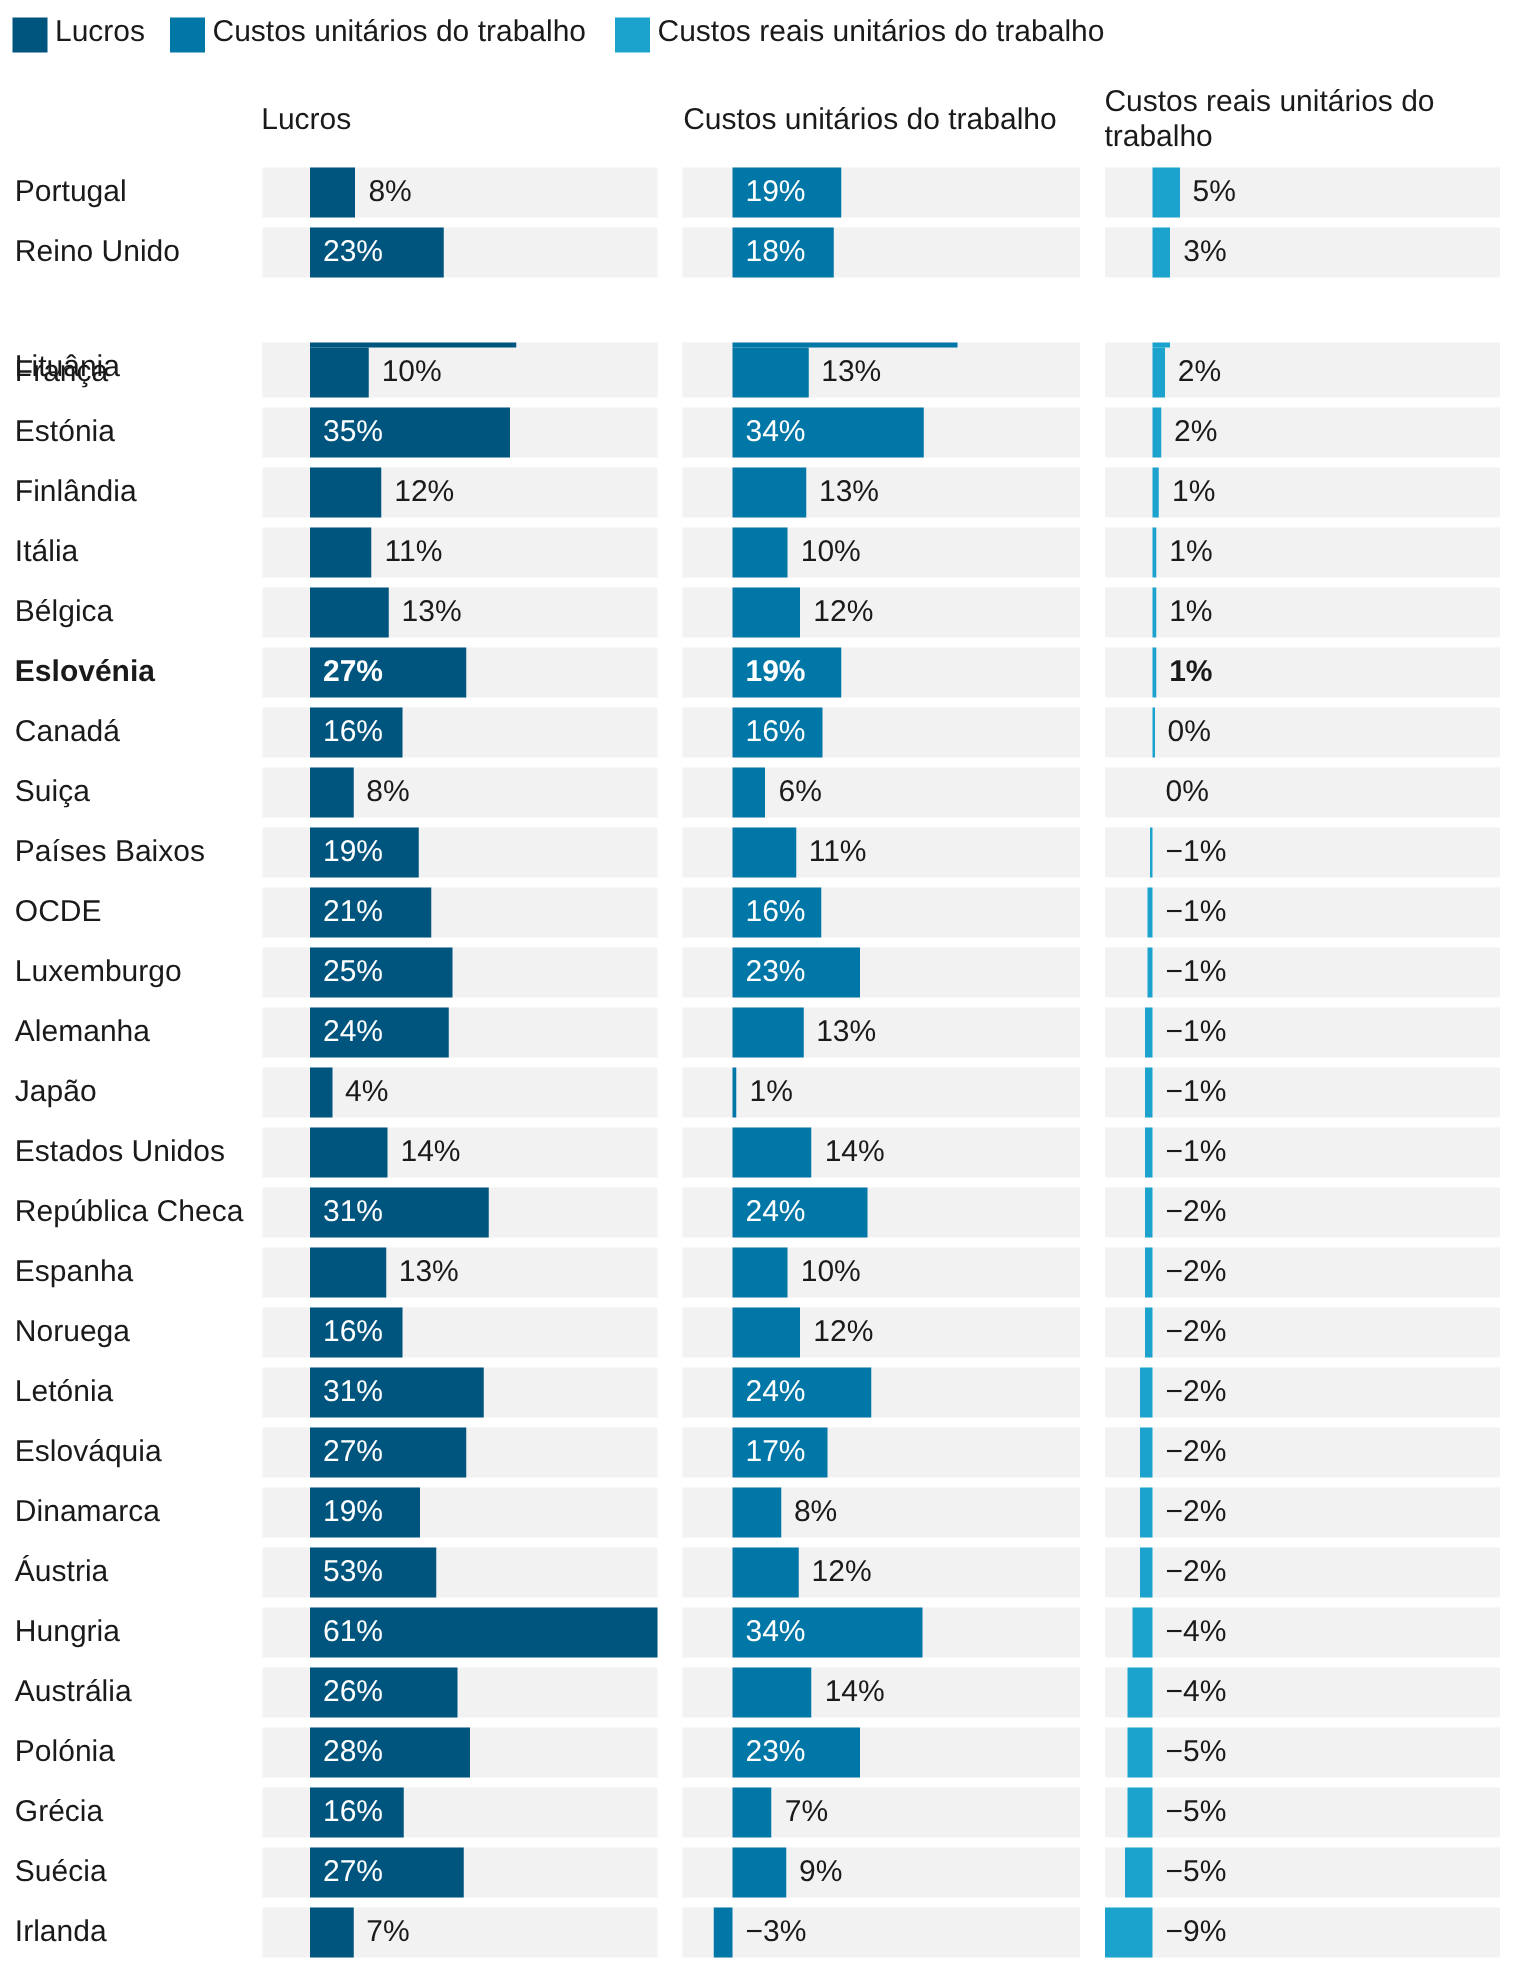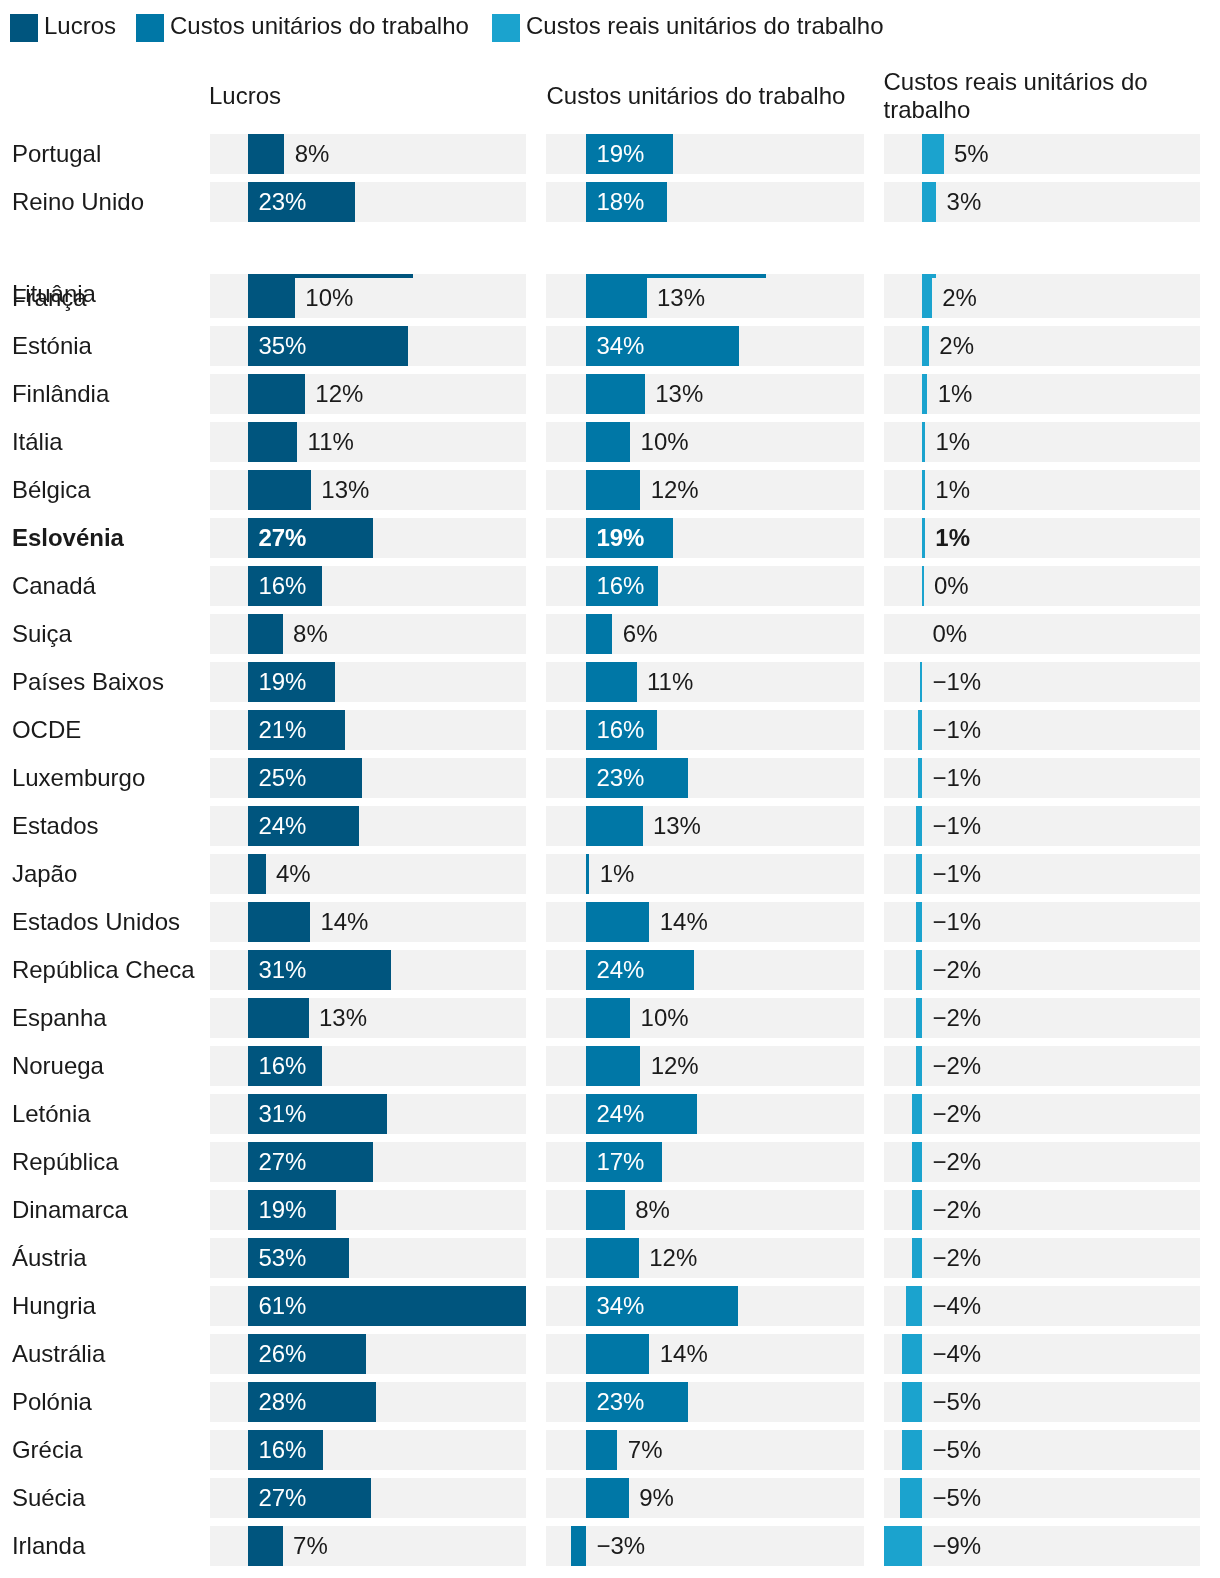--- a/index.html
+++ b/index.html
@@ -220,21 +220,21 @@
         <div class="bar" style="left: 248px; width: 113.935px; background: rgb(0, 85, 126);"></div>
         <div class="vlabel inside" style="left: 258.4px;">25%</div>
         <div class="track" style="left: 546px; width: 318px;"></div>
         <div class="bar" style="left: 586px; width: 102.086px; background: rgb(0, 119, 166);"></div>
         <div class="vlabel inside" style="left: 596.4px;">23%</div>
         <div class="track" style="left: 884px; width: 316px;"></div>
         <div class="bar" style="left: 918.217px; width: 3.78264px; background: rgb(27, 163, 206);"></div>
         <div class="vlabel outside" style="left: 932.4px;">−1%</div>
       </div>
       <div class="row" style="top: 805.6px;">
-        <div class="row-label">Estados</div>
+        <div class="row-label">Alemanha</div>
         <div class="track" style="left: 210px; width: 316px;"></div>
         <div class="bar" style="left: 248px; width: 110.745px; background: rgb(0, 85, 126);"></div>
         <div class="vlabel inside" style="left: 258.4px;">24%</div>
         <div class="track" style="left: 546px; width: 318px;"></div>
         <div class="bar" style="left: 586px; width: 56.5118px; background: rgb(0, 119, 166);"></div>
         <div class="vlabel outside" style="left: 652.912px;">13%</div>
         <div class="track" style="left: 884px; width: 316px;"></div>
         <div class="bar" style="left: 915.802px; width: 6.19806px; background: rgb(27, 163, 206);"></div>
         <div class="vlabel outside" style="left: 932.4px;">−1%</div>
       </div>
@@ -304,21 +304,21 @@
         <div class="bar" style="left: 248px; width: 139.001px; background: rgb(0, 85, 126);"></div>
         <div class="vlabel inside" style="left: 258.4px;">31%</div>
         <div class="track" style="left: 546px; width: 318px;"></div>
         <div class="bar" style="left: 586px; width: 110.745px; background: rgb(0, 119, 166);"></div>
         <div class="vlabel inside" style="left: 596.4px;">24%</div>
         <div class="track" style="left: 884px; width: 316px;"></div>
         <div class="bar" style="left: 911.791px; width: 10.2086px; background: rgb(27, 163, 206);"></div>
         <div class="vlabel outside" style="left: 932.4px;">−2%</div>
       </div>
       <div class="row" style="top: 1141.6px;">
-        <div class="row-label">República</div>
+        <div class="row-label">Eslováquia</div>
         <div class="track" style="left: 210px; width: 316px;"></div>
         <div class="bar" style="left: 248px; width: 125.329px; background: rgb(0, 85, 126);"></div>
         <div class="vlabel inside" style="left: 258.4px;">27%</div>
         <div class="track" style="left: 546px; width: 318px;"></div>
         <div class="bar" style="left: 586px; width: 75.6528px; background: rgb(0, 119, 166);"></div>
         <div class="vlabel inside" style="left: 596.4px;">17%</div>
         <div class="track" style="left: 884px; width: 316px;"></div>
         <div class="bar" style="left: 911.791px; width: 10.2086px; background: rgb(27, 163, 206);"></div>
         <div class="vlabel outside" style="left: 932.4px;">−2%</div>
       </div>

